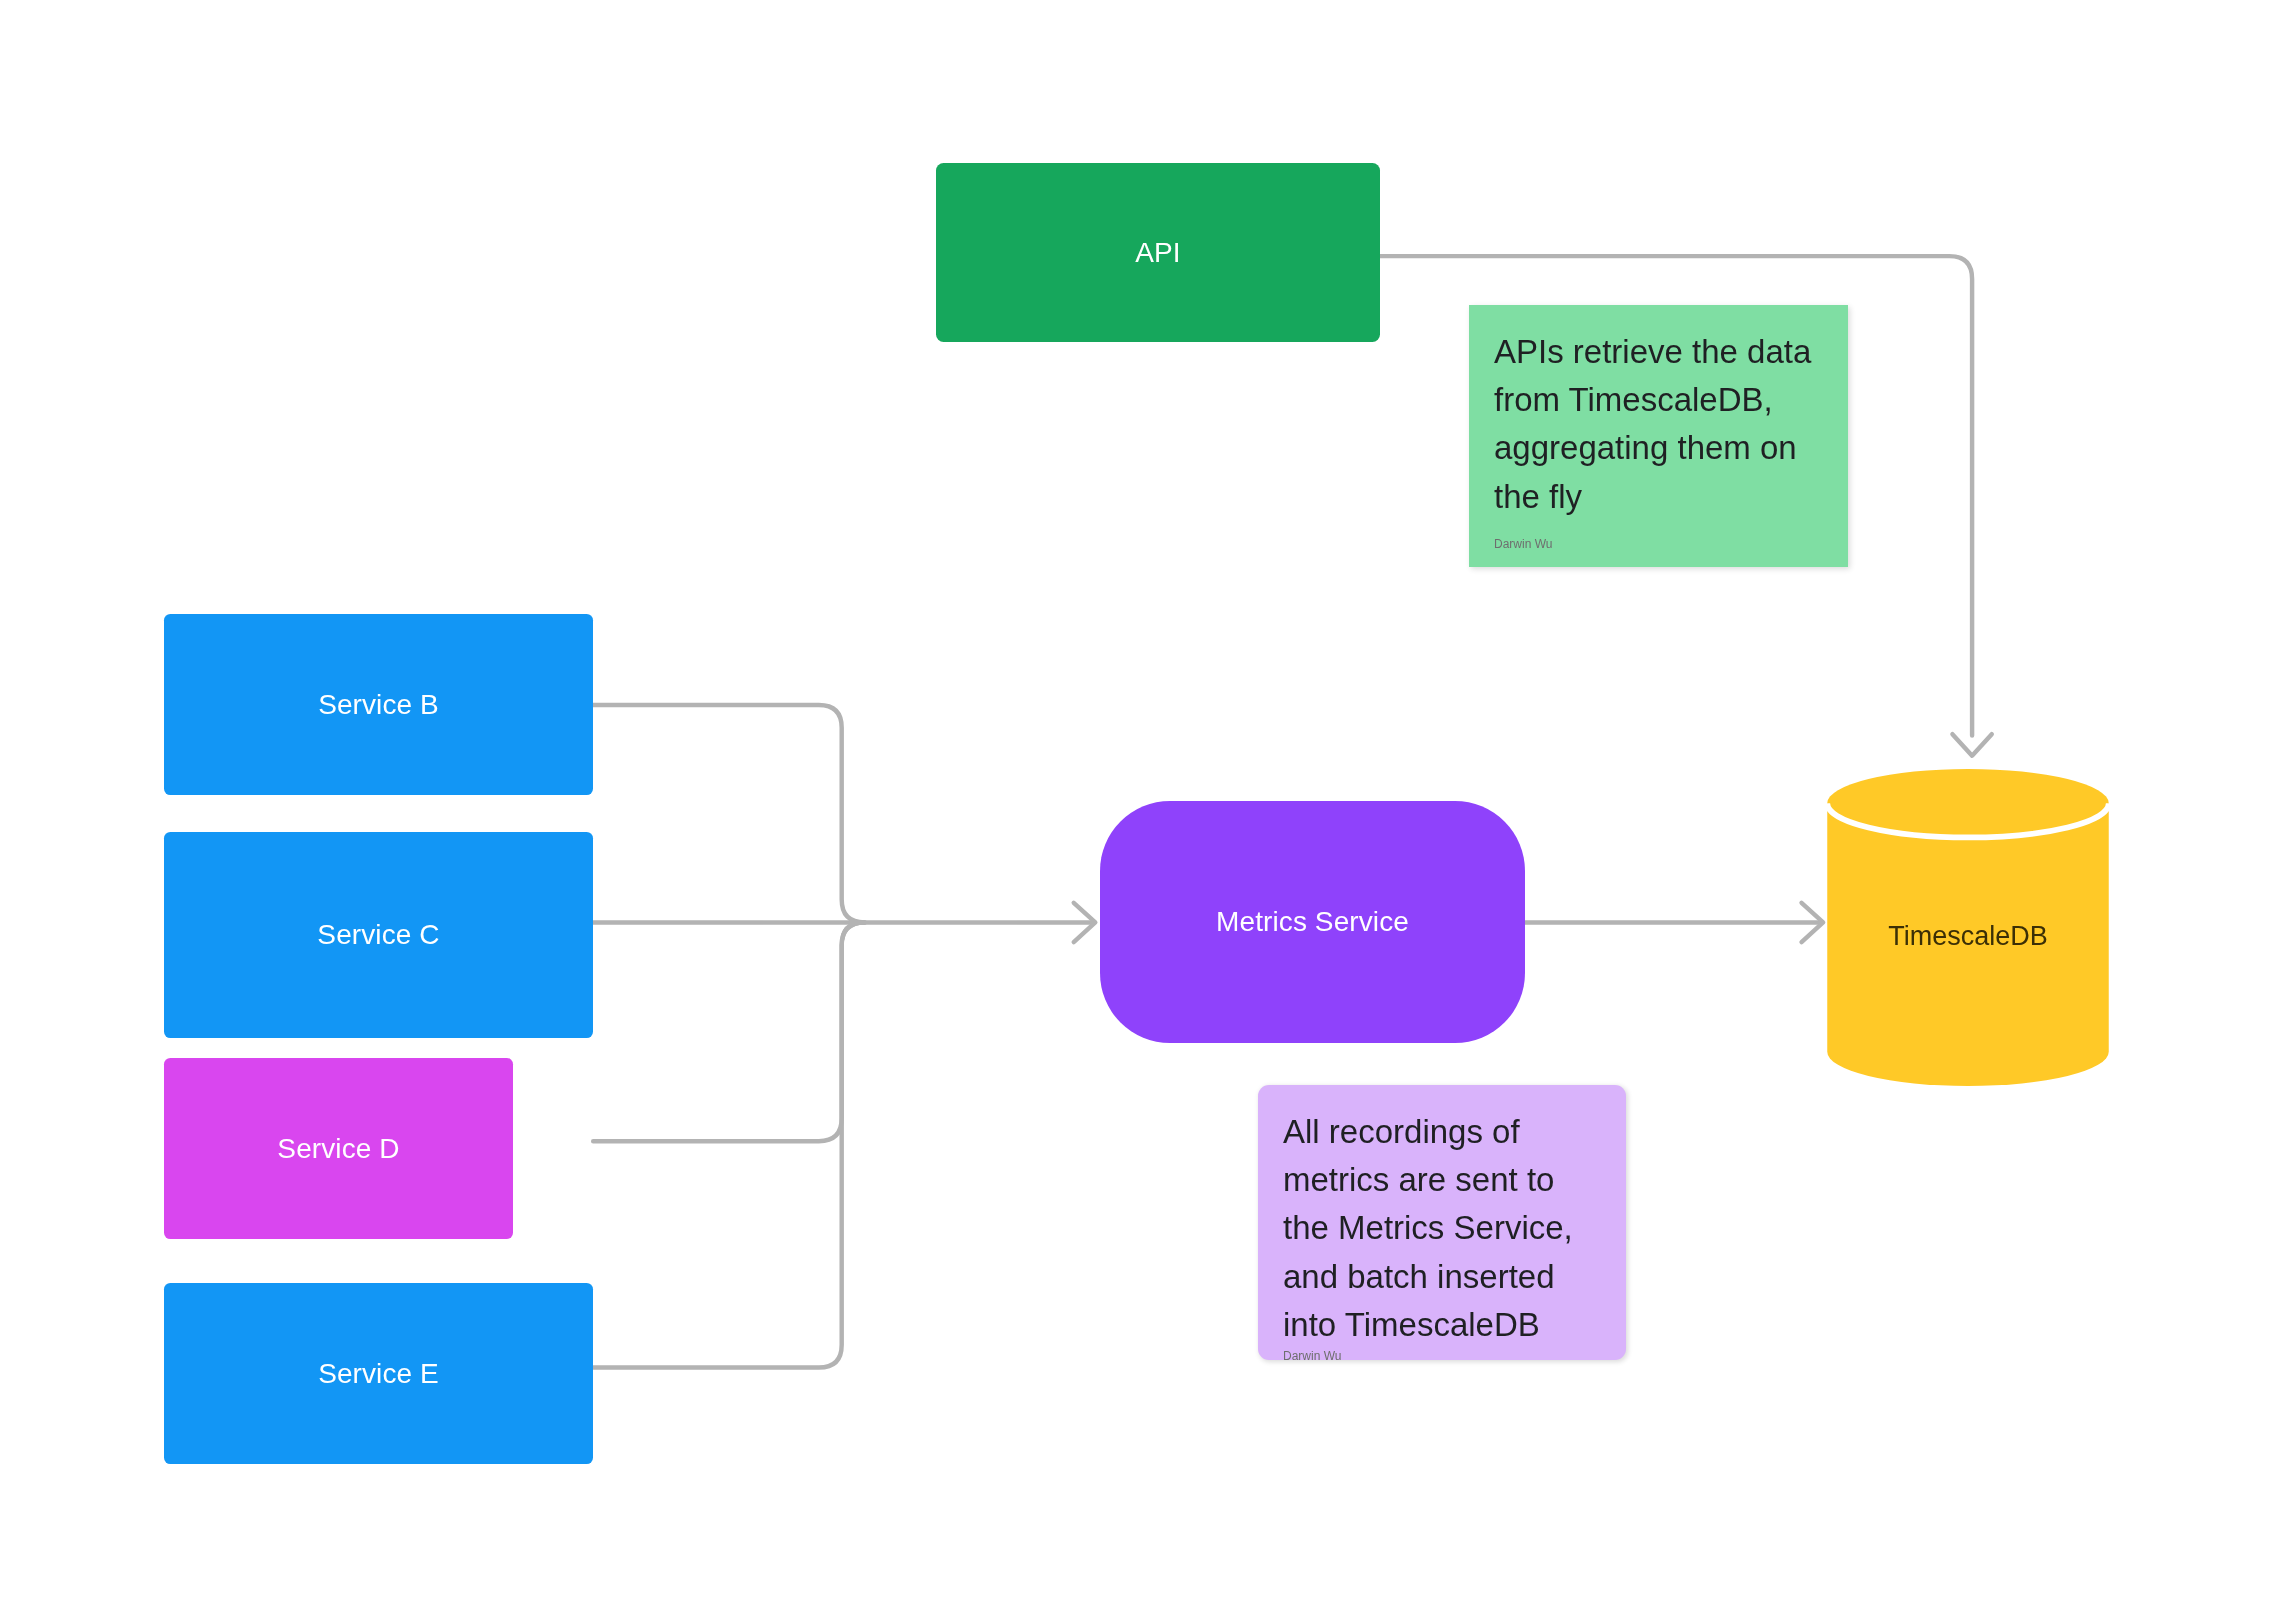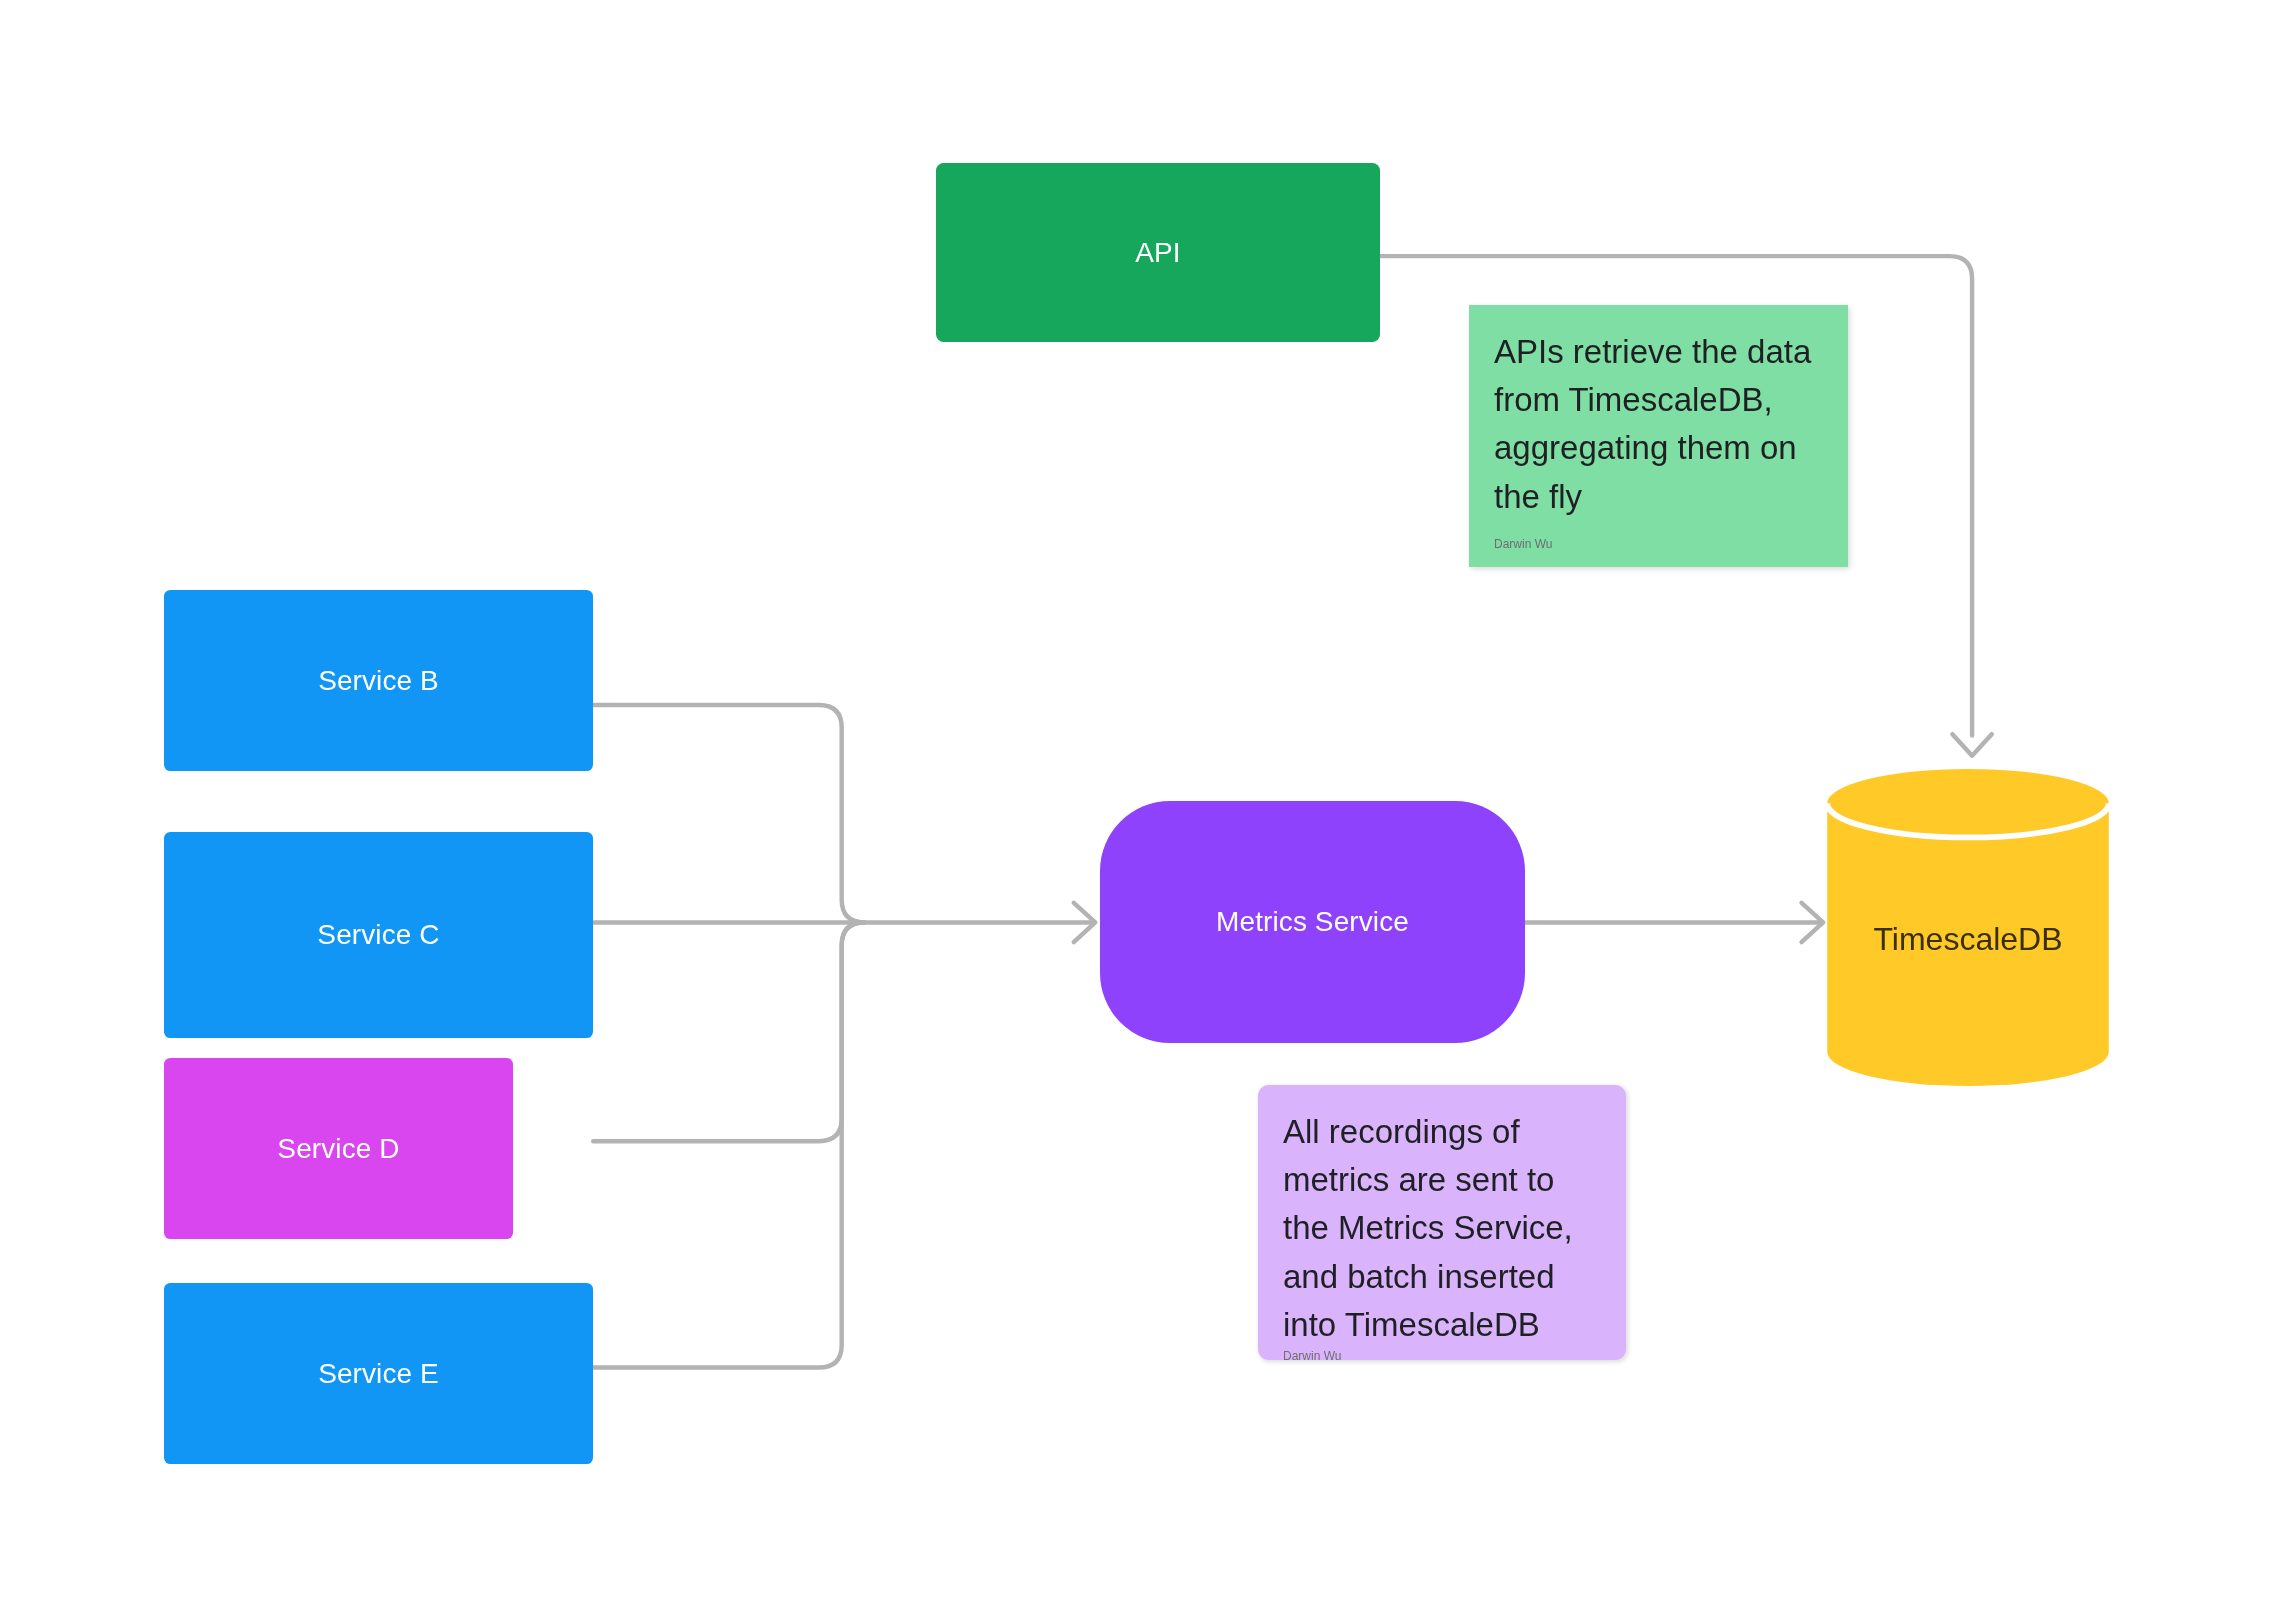--- a/index.html
+++ b/index.html
@@ -64,21 +64,21 @@
   
   .cylinder {
     position: absolute;
   }
   .cyl-svg { display: block; }
   .cyl-label {
     position: absolute;
     left: 0;
     width: 100%;
     text-align: center;
-    font-size: 32px;
+    font-size: 27px;
     font-weight: 400;
     color: #3b2f06;
     white-space: nowrap;
   }
 
   
   .note {
     position: absolute;
     box-sizing: border-box;
     padding: 23px 25px 16.5px 25px;
@@ -126,21 +126,21 @@
       <polyline points="1693,1424 1727,1455 1693,1486"></polyline>
       <polyline points="2841,1424 2875,1455 2841,1486"></polyline>
       <polyline points="3079,1158 3110,1192 3141,1158"></polyline>
     </g>
   </svg>
 
   <div class="node api" style="left:936px; top:163px; width:444px; height:179px; background:#16a75c;">
     <span class="node-label">API</span>
   </div>
 
-  <div class="node svc" style="left:164px; top:590px; width:429px; height:181px; background:#1296f5;">
+  <div class="node svc" style="left:164px; top:614px; width:429px; height:181px; background:#1296f5;">
     <span class="node-label">Service B</span>
   </div>
 
   <div class="node svc" style="left:164px; top:832px; width:429px; height:206px; background:#1296f5;">
     <span class="node-label">Service C</span>
   </div>
 
   <div class="node svc" style="left:164px; top:1058px; width:349px; height:181px; background:#d946ef;">
     <span class="node-label">Service D</span>
   </div>

